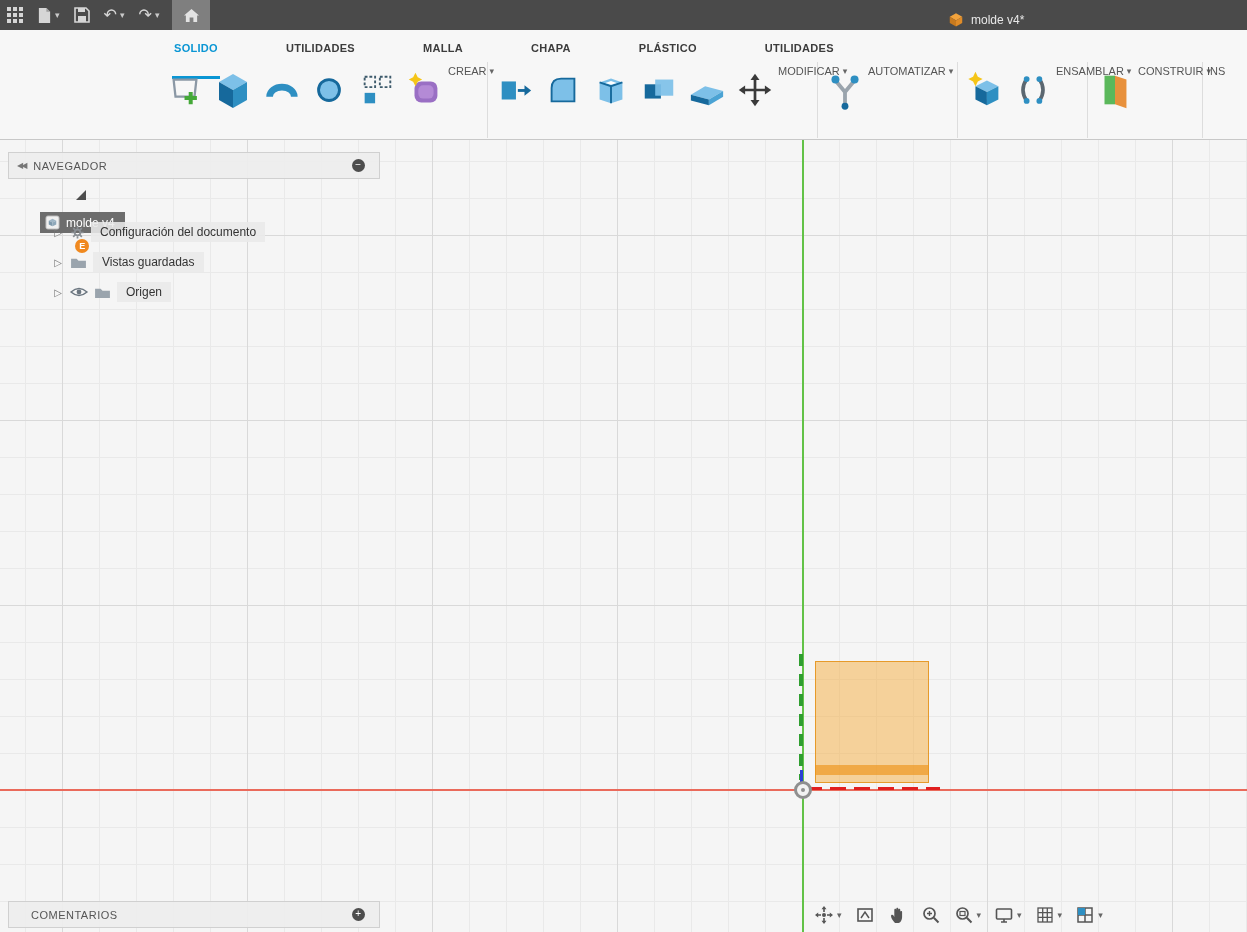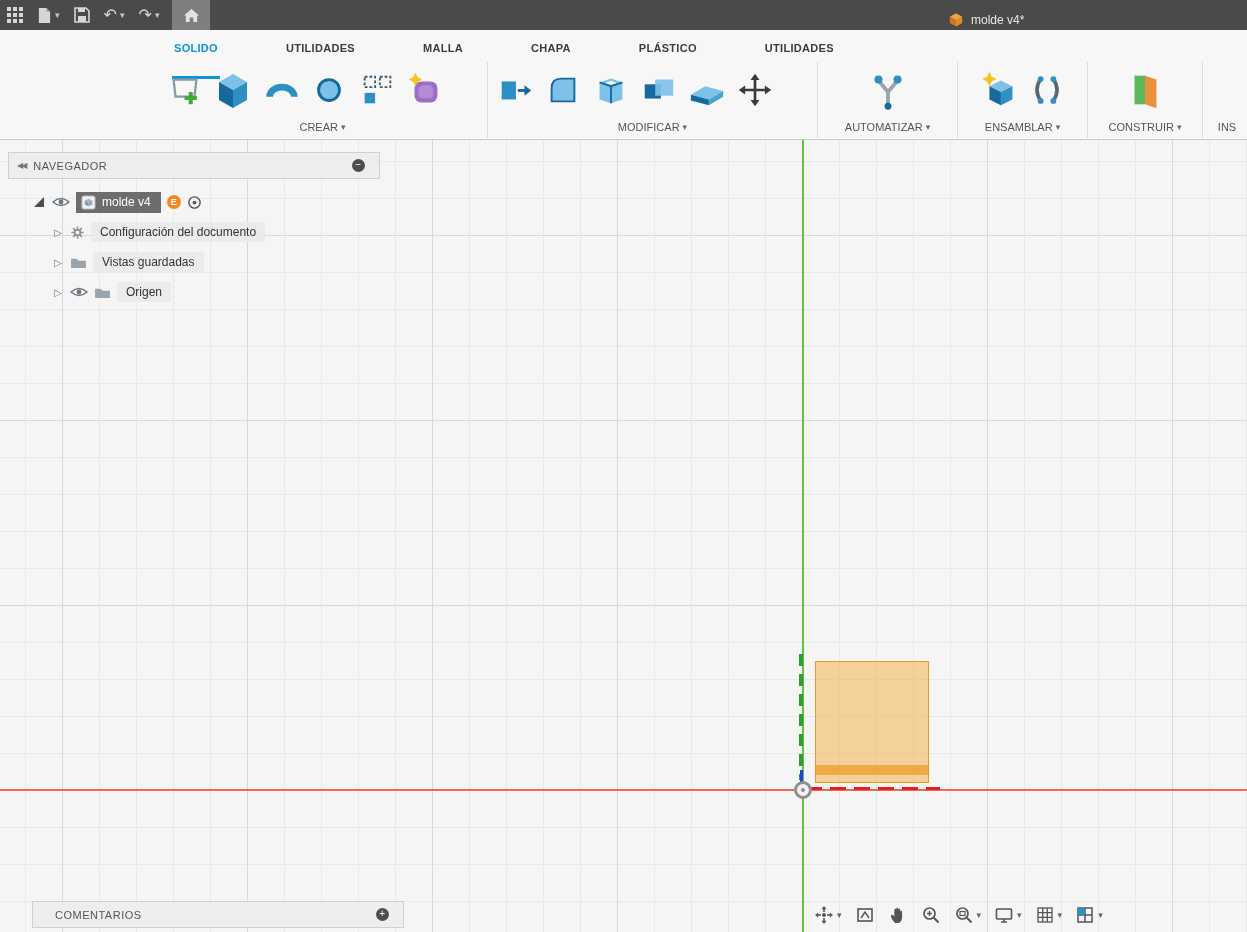--- a/index.html
+++ b/index.html
@@ -19,21 +19,21 @@
   .home-tab { width:38px; height:30px; background:#7f7f7f; display:flex; align-items:center; justify-content:center; margin-left:6px; cursor:pointer; }
   .doc-title { position:absolute; left:948px; top:0; height:39px; display:flex; align-items:center; gap:7px; color:#e8e8e8; font-size:12px; }
 
   
   .ribbon { position:absolute; top:30px; left:0; width:1247px; height:110px; background:#f7f7f7; border-bottom:1px solid #c8c8c8; z-index:40; }
   .design-btn { position:absolute; left:16px; top:36px; width:130px; height:52px; background:#fbfbfb; border:1px solid #bdbdbd; display:flex; align-items:center; justify-content:center; font-size:12px; font-weight:bold; color:#3a3a3a; cursor:pointer; }
   .tabs { position:absolute; left:172px; top:8px; display:flex; gap:64px; }
   .tab { font-size:11px; font-weight:bold; color:#3c3c3c; padding:4px 2px 22px 2px; cursor:pointer; letter-spacing:0.3px;text-align:right; }
   .tab.active { color:#0a96d4; border-bottom:3px solid #0a96d4; }
   .groups { position:absolute; left:158px; top:32px; display:flex; height:76px; }
-  .group { display:flex; flex-direction:column; border-right:1px solid #ddd; padding:0 4px; }
+  .group { display:flex; flex-direction:row; border-right:1px solid #ddd; padding:0 4px; }
   .group:last-child { border-right:none; }
   .tools { display:flex; align-items:center; height:56px; gap:2px; }
   .tool { width:46px; height:54px; display:flex; align-items:center; justify-content:center; cursor:pointer; border-radius:2px; }
   .group-label { height:18px; display:flex; align-items:center; justify-content:center; font-size:11px; color:#555; cursor:pointer; white-space:nowrap; }
 
   
   .canvas { position:absolute; top:140px; left:0; width:1247px; height:792px;
     background-color:#f5f5f5;
     background-image:
       linear-gradient(to bottom, #d9d9d9 1px, transparent 1px),
@@ -66,21 +66,21 @@
   .tree { position:absolute; left:8px; top:44px; width:372px; font-size:12px; color:#333; }
   .tree-row { position:absolute; left:0; height:24px; display:flex; align-items:center; gap:6px; cursor:pointer; }
   .exp { width:12px; text-align:center; color:#777; font-size:10px; }
   .exp::after { content:"▷"; }
   .exp-open { width:0; height:0; border-left:10px solid transparent; border-bottom:10px solid #4d4d4d; margin-right:2px; }
   .sel-block { display:flex; align-items:center; gap:6px; background:#6d6d6d; color:#fff; padding:3px 10px 3px 5px; font-size:12px; }
   .badge { width:14px; height:14px; border-radius:50%; background:#f0891f; color:#fff; font-size:9px; font-weight:bold; line-height:14px; text-align:center; }
   .item-label { background:rgba(233,233,233,0.88); padding:3px 9px; }
 
   
-  .comments-bar { left:8px; top:761px; width:372px; height:27px; padding:0 12px 0 22px;margin-left:24px; }
+  .comments-bar { left:8px; top:761px; width:372px; height:27px; padding:0 12px 0 22px; }
   .comments-bar .circle-btn { right:14px; position:absolute; }
 
   
   .nav-toolbar { position:absolute; left:812px; top:762px; height:26px; display:flex; align-items:center; gap:9px; }
   .nav-tb-btn { display:flex; align-items:center; cursor:pointer; padding:2px; }
   .nav-tb-btn svg { display:block; }
 
   .noselect { user-select:none; }
 </style>
 </head>
@@ -329,21 +329,21 @@
   <div class="origin"></div>
 
   <div class="panel-header nav-header">
     <span class="collapse-g"></span>
     <span>NAVEGADOR</span>
     <span class="circle-btn" style="right:14px;">−</span>
   </div>
 
   <div class="tree">
 
-    <div class="tree-row" style="top:6px; left:26px;">
+    <div class="tree-row" style="top:6px; left:32px;flex-direction:column;">
       <span class="exp-open"></span>
       <svg width="18" height="12" viewBox="0 0 18 12">
         <path d="M1 6 Q9 -1 17 6 Q9 13 1 6 Z" fill="none" stroke="#6b7680" stroke-width="1.5"></path>
         <circle cx="9" cy="6" r="2.4" fill="#6b7680"></circle>
       </svg>
       <span class="sel-block">
         <svg width="15" height="15" viewBox="0 0 16 16">
           <rect x="1" y="1" width="14" height="14" rx="2" fill="#f0f0f0" stroke="#b5b5b5"></rect>
           <polygon points="8,4 12,6 8,8 4,6" fill="#9fb6c6"></polygon>
           <polygon points="4,6 8,8 8,12 4,10" fill="#7d99ac"></polygon>

